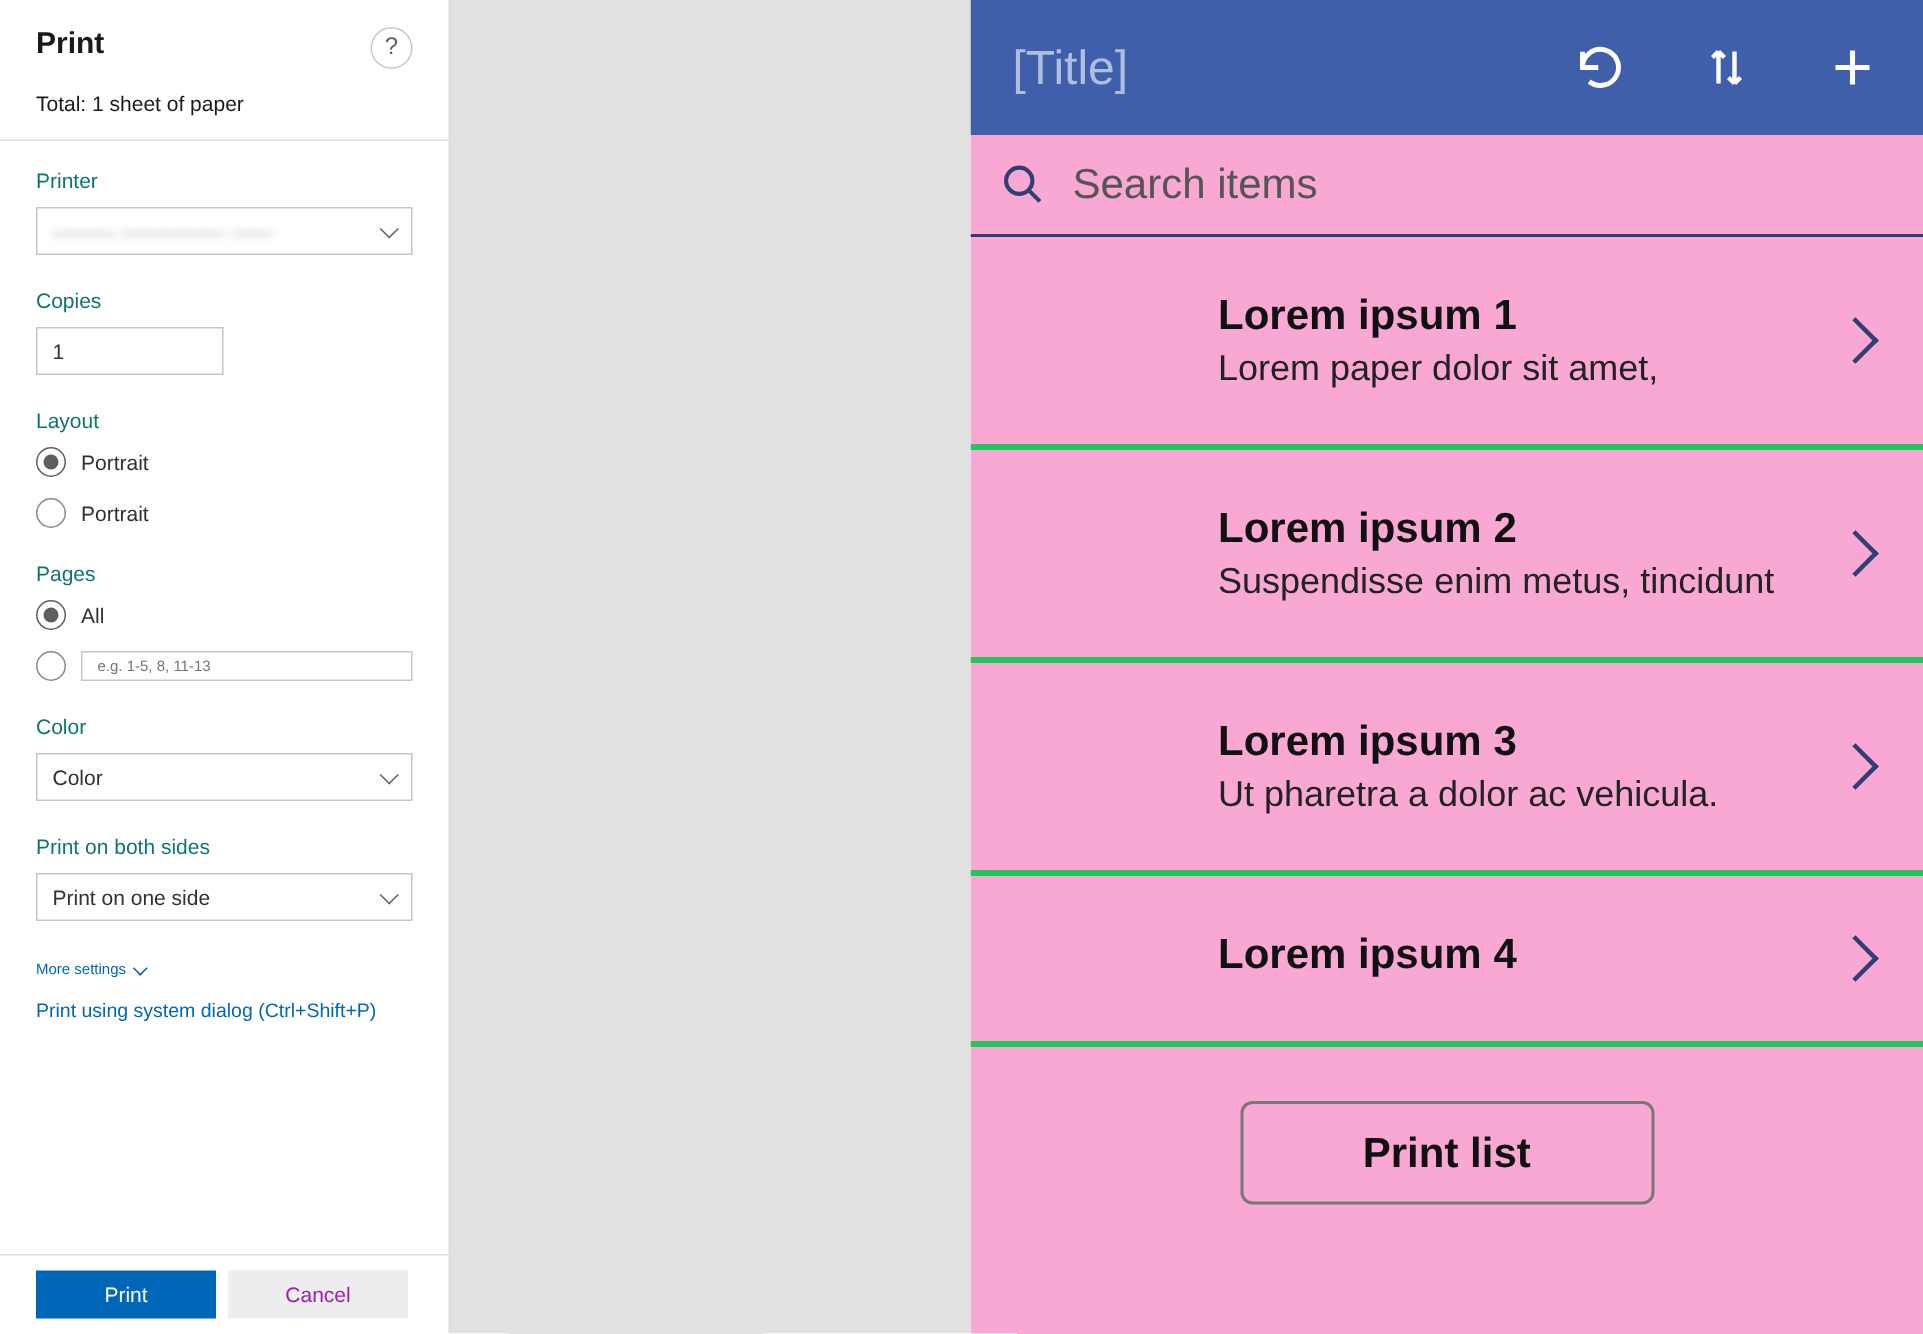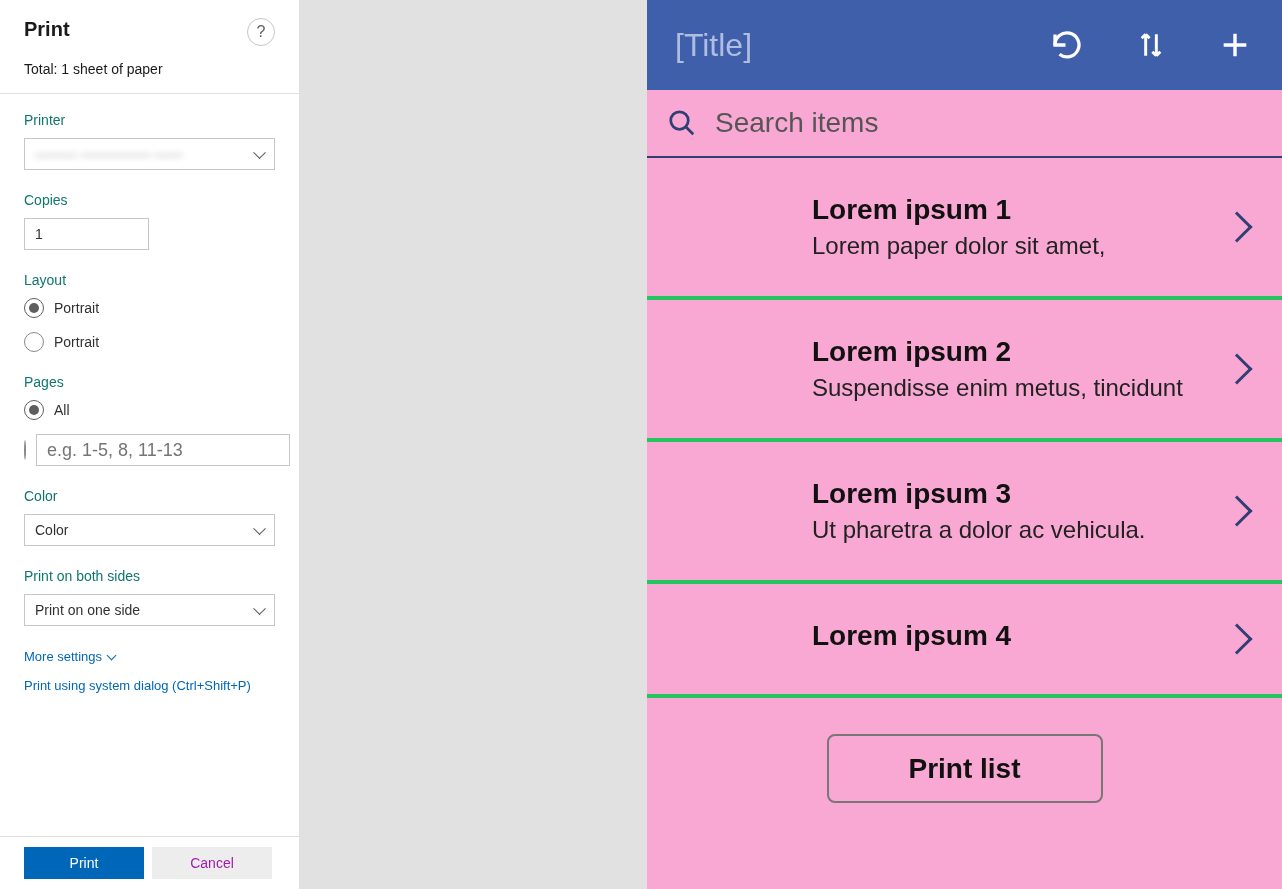--- a/index.html
+++ b/index.html
@@ -115,29 +115,29 @@
     border-radius: 50%;
   }
   .radio-label { font-size: 14px; }
   .pages-custom-row {
     display: flex;
     align-items: center;
   }
   .pages-custom-row .radio { margin-right: 10px; }
   .pages-input {
     flex: 1;
-    height: 32px;
+    height: 20px;
     border: 1px solid #c8c6c4;
     padding: 0 10px;
-    font-size: 18px;
+    font-size: 10px;
     color: #323130;
   }
   .link {
     color: #0067b8;
-    font-size: 13px;
+    font-size: 10px;
     cursor: pointer;
     display: inline-flex;
     align-items: center;
     margin-bottom: 14px;
   }
   .link .chev {
     margin-left: 6px;
     width: 7px; height: 7px;
     border-right: 1px solid #0067b8;
     border-bottom: 1px solid #0067b8;

